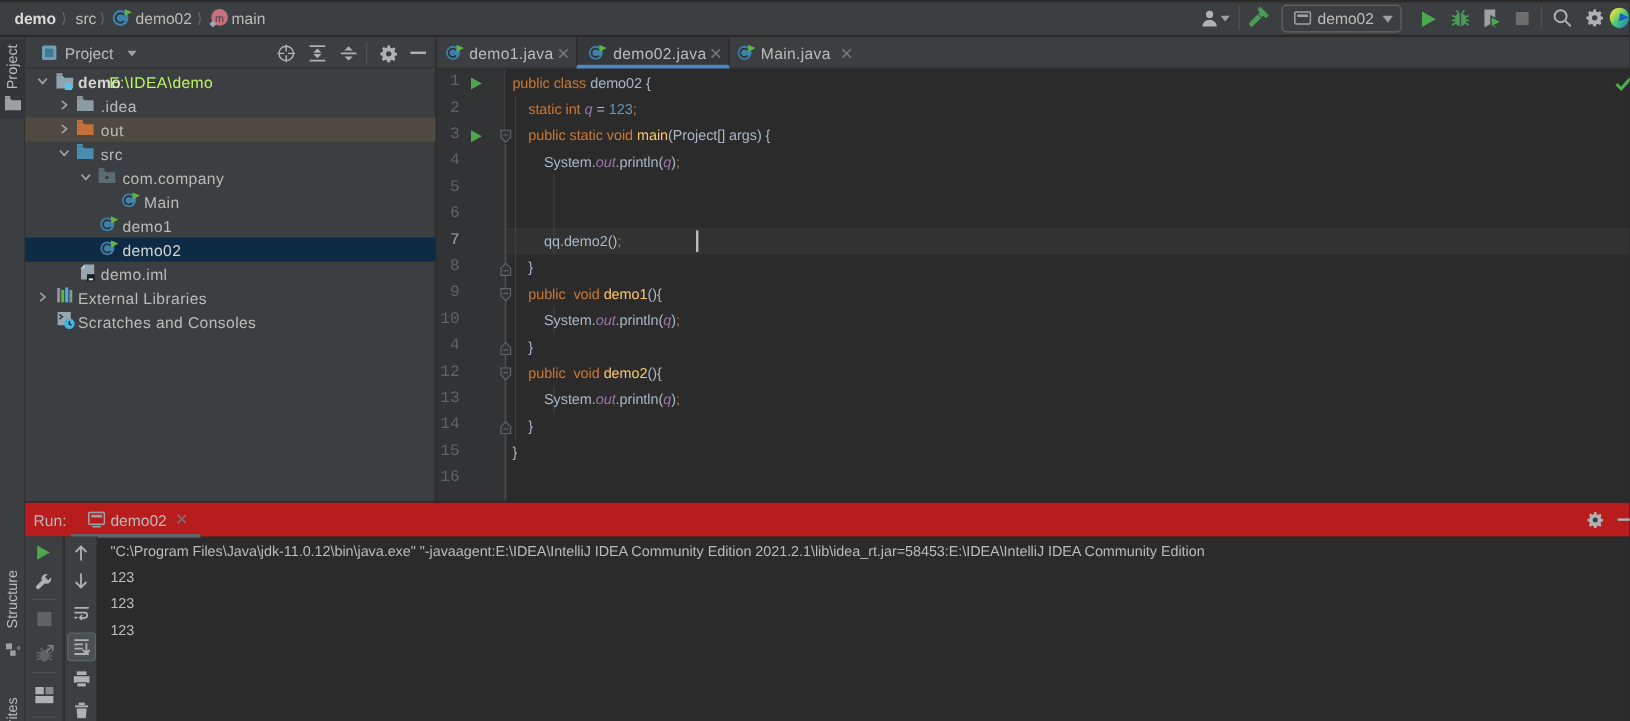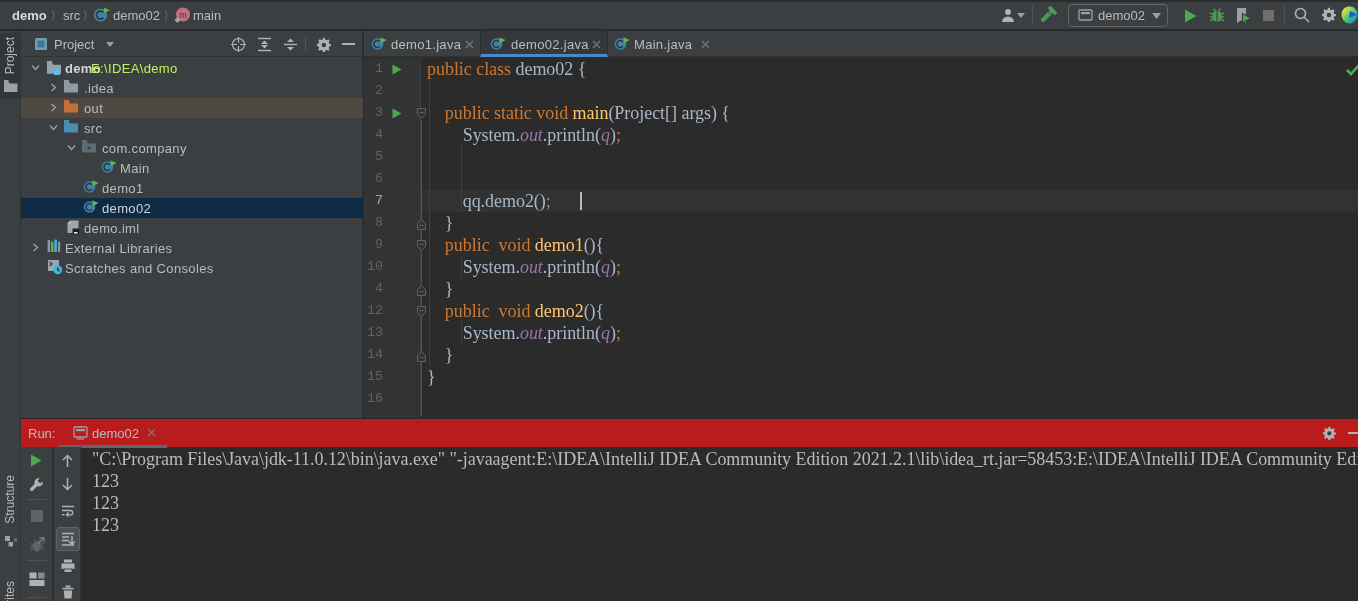--- a/index.html
+++ b/index.html
@@ -1,19 +1,19 @@
 <!DOCTYPE html>
 <html><head><meta charset="utf-8"><style>
 *{margin:0;padding:0;box-sizing:border-box}
 html,body{width:1358px;height:601px;background:#2b2b2b;overflow:hidden}
 body{position:relative;font-family:"Liberation Sans",sans-serif;font-size:13px;color:#bbbbbb}
 .txt{letter-spacing:0.35px}
 .tabtxt{letter-spacing:0.3px}
 .abs{position:absolute}
-.mono{font-family:Liberation Serif, serif;font-size:18px;white-space:pre;letter-spacing:-0.04px}
+.mono{font-family:Liberation Sans, sans-serif;font-size:12px;white-space:pre;letter-spacing:-0.04px}
 
 #topbar{left:0;top:0;width:1358px;height:30px;background:#3c3f41;border-bottom:1px solid #282828}
 #topdark{left:0;top:0;width:1358px;height:2px;background:#2b2b2b}
 .crumb{position:absolute;top:0;height:30px;line-height:31px;color:#bbbbbb}
 .crumbsep{position:absolute;top:8px;width:6px;height:13px;color:#666;font-size:12px}
 
 #stripe{left:0;top:31px;width:21px;height:570px;background:#3c3f41;border-right:1px solid #323232}
 .vlabel{position:absolute;writing-mode:vertical-rl;transform:rotate(180deg);font-size:12px;color:#bbbbbb;left:3px}
 
 #pp{left:21px;top:31px;width:342px;height:387px;background:#3c3f41;border-right:1px solid #323232}
@@ -359,20 +359,21 @@
       <path d="M1.5 11.5 H9.5 V5.5 L5.5 1.5 L1.5 5.5 Z"></path>
       <path d="M3.5 7.5 H7.5"></path>
     </svg>
 
   <div class="guide" style="left:97px;top:88px;height:66px"></div>
   <div class="guide" style="left:97px;top:198px;height:22px"></div>
   <div class="guide" style="left:97px;top:264px;height:22px"></div>
   <div class="guide" style="left:65px;top:22px;height:286px"></div>
 
   <div class="code mono" style="left:63px;top:0"><span class="kw">public class </span><span>demo02 {</span></div>
+  <div class="code mono" style="left:63px;top:22px"><span>    </span><span class="kw">static int </span><span class="fld">q</span><span> = </span><span class="num">123</span><span class="kw">;</span></div>
   <div class="code mono" style="left:63px;top:44px"><span>    </span><span class="kw">public static void </span><span class="mth">main</span><span>(Project[] args) {</span></div>
   <div class="code mono" style="left:63px;top:66px"><span>        System.</span><span class="fld">out</span><span>.println(</span><span class="fld">q</span><span>)</span><span class="kw">;</span></div>
   <div class="code mono" style="left:63px;top:132px"><span>        qq.demo2()</span><span class="kw">;</span></div>
   <div class="abs" style="left:216px;top:134px;width:1.5px;height:18px;background:#bbbbbb"></div>
   <div class="code mono" style="left:63px;top:154px"><span>    }</span></div>
   <div class="code mono" style="left:63px;top:176px"><span>    </span><span class="kw">public  void </span><span class="mth">demo1</span><span>(){</span></div>
   <div class="code mono" style="left:63px;top:198px"><span>        System.</span><span class="fld">out</span><span>.println(</span><span class="fld">q</span><span>)</span><span class="kw">;</span></div>
   <div class="code mono" style="left:63px;top:220px"><span>    }</span></div>
   <div class="code mono" style="left:63px;top:242px"><span>    </span><span class="kw">public  void </span><span class="mth">demo2</span><span>(){</span></div>
   <div class="code mono" style="left:63px;top:264px"><span>        System.</span><span class="fld">out</span><span>.println(</span><span class="fld">q</span><span>)</span><span class="kw">;</span></div>

